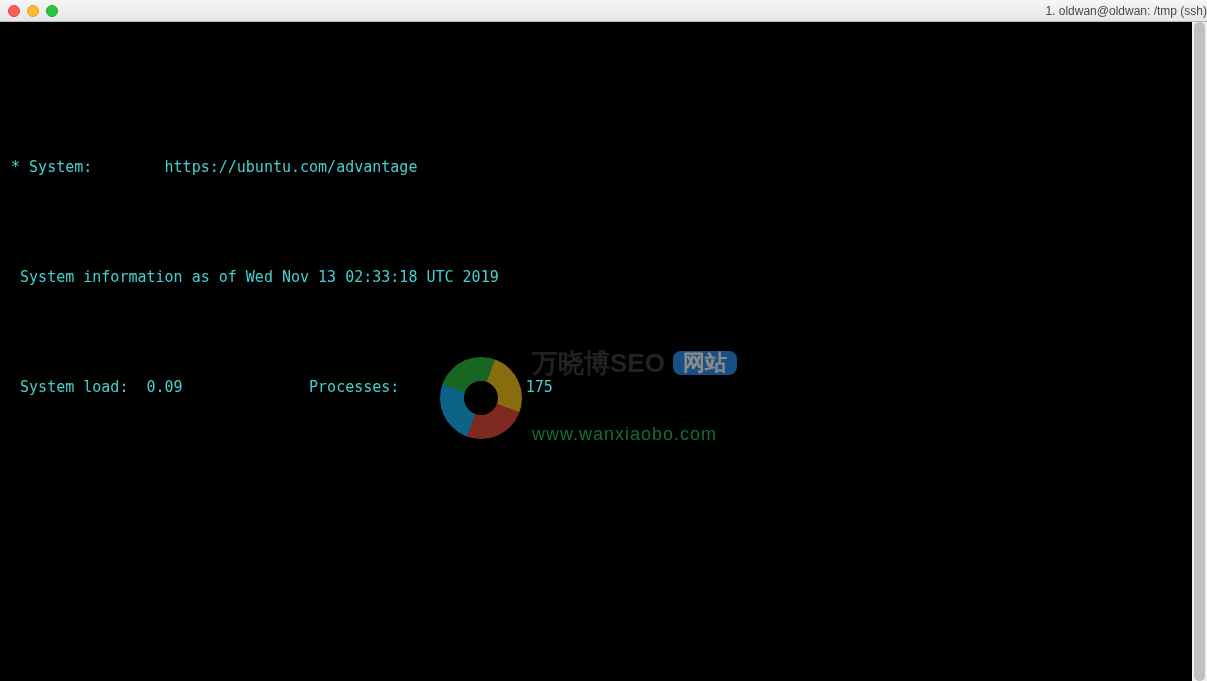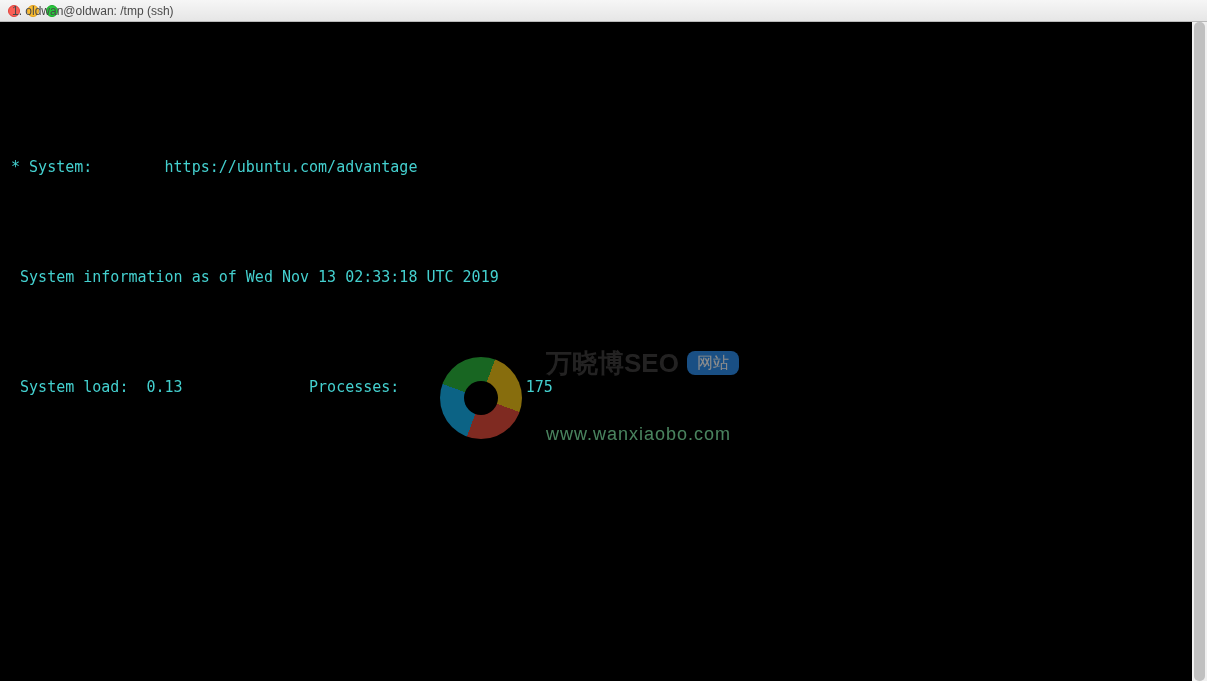--- a/index.html
+++ b/index.html
@@ -19,21 +19,21 @@
     position: relative;
   }
   .traffic-lights { display: flex; gap: 7px; align-items: center; }
   .light { width: 12px; height: 12px; border-radius: 50%; }
   .light.red    { background: #fb5f55; border: 0.5px solid #e0443e; }
   .light.yellow { background: #fcbd2f; border: 0.5px solid #dfa123; }
   .light.green  { background: #28c83e; border: 0.5px solid #1aab2b; }
   .titlebar-title {
     position: absolute;
     left: 12px; right: 0;
-    text-align: left;
+    text-align: right;
     pointer-events: none;
     color: #4a4a4a;
   }
 
   .terminal {
     width: 1207px;
     height: 659px;
     background: #000;
     padding: 2px 2px 0 2px;
     font-size: 15px;
@@ -78,28 +78,28 @@
   .wm-logo .arc { position:absolute; inset:0; border-radius:50%; }
   .wm-logo .a1 { background: conic-gradient(from 200deg, #16b4f2 0 90deg, transparent 90deg); }
   .wm-logo .a2 { background: conic-gradient(from 290deg, #2dba3f 0 90deg, transparent 90deg); }
   .wm-logo .a3 { background: conic-gradient(from 20deg,  #f6c718 0 90deg, transparent 90deg); }
   .wm-logo .a4 { background: conic-gradient(from 110deg, #e84e3c 0 90deg, transparent 90deg); }
   .wm-logo::after{
     content:""; position:absolute; left:24px; top:24px;
     width:34px; height:34px; border-radius:50%;
     background:#000; opacity:0.0;
   }
-  .wm-text { margin-left: 24px; }
+  .wm-text { margin-left: 10px; }
   .wm-line1 { color:#403f3f; font-size:26px; font-weight:600; display:flex; align-items:center; gap:8px; }
   .wm-badge {
     background:#2f91f0; color:#fff;
-    font-size:16px; font-weight:400;
+    font-size:22px; font-weight:700;
     padding:1px 10px; border-radius:8px;
   }
-  .wm-line2 { color:#86efac; font-size:18px; margin-top:4px; letter-spacing:1px; }
+  .wm-line2 { color:#22c55e; font-size:18px; margin-top:4px; letter-spacing:1px; }
 
   
   .wm-logo .mask {
     position:absolute; left:24px; top:24px;
     width:34px; height:34px; border-radius:50%;
     background:#000;
   }
 </style>
 </head>
 <body>
@@ -127,21 +127,21 @@
         <span class="wm-badge">网站</span>
       </div>
       <div class="wm-line2">www.wanxiaobo.com</div>
     </div>
   </div>
 
   <span class="line"> * System:        https://ubuntu.com/advantage</span>
   <span class="line"></span>
   <span class="line">  System information as of Wed Nov 13 02:33:18 UTC 2019</span>
   <span class="line"></span>
-  <span class="line">  System load:  0.13              Processes:              175</span>
+  <span class="line">  System load:  0.09              Processes:              175</span>
   <span class="line"></span>
   
   
   <span class="line"></span>
   
   <span class="line"></span>
   
   
   
   <span class="line"></span>

